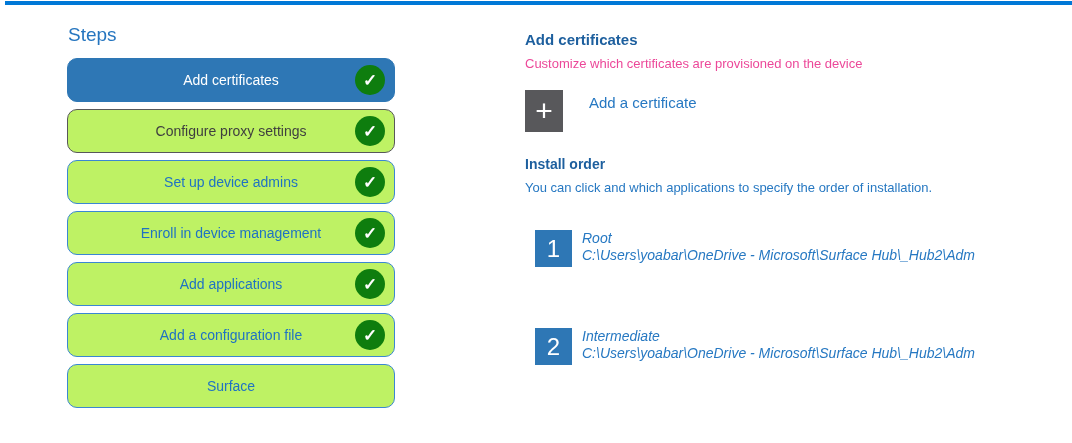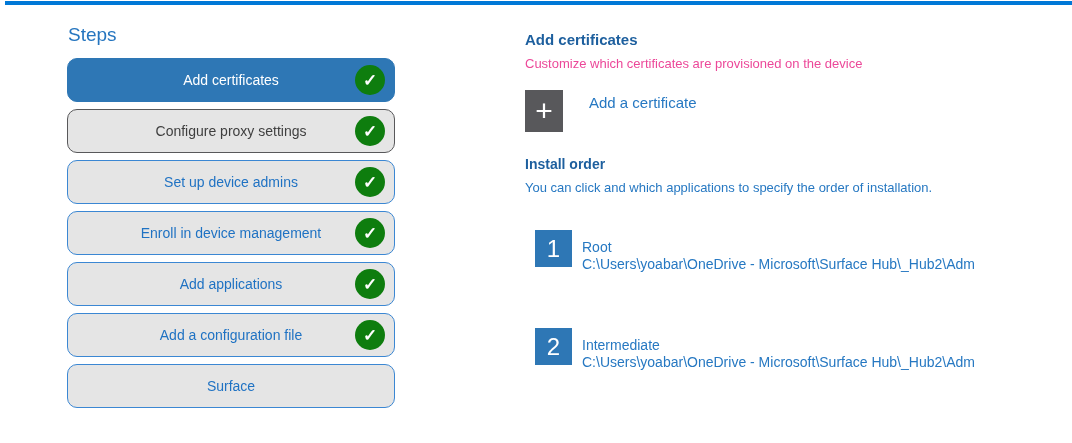--- a/index.html
+++ b/index.html
@@ -18,21 +18,21 @@
   .steps-title {
     position: absolute; left: 68px; top: 24px;
     font-size: 19px; font-weight: normal; color: #2575BF;
   }
   .steps {
     position: absolute; left: 67px; top: 58px; width: 328px;
     display: flex; flex-direction: column; gap: 7px;
   }
   .step {
     position: relative; height: 44px; box-sizing: border-box;
-    border: 1px solid #3B87D3; border-radius: 10px; background: #e5e5e5;
+    border: 1px solid #3B87D3; border-radius: 10px; background: #bef264;
     display: flex; align-items: center; justify-content: center;
     cursor: pointer;
   }
   .step .step-label { font-size: 14px; color: #1F72C3; }
   .step.selected { background: #2E77B5; border-color: #2E77B5; }
   .step.selected .step-label { color: #ffffff; }
   .step.visited { border-color: #58585A; }
   .step.visited .step-label { color: #3F3F3F; }
   .check {
     position: absolute; right: 9px; top: 50%; transform: translateY(-50%);
@@ -75,21 +75,21 @@
     display: flex; align-items: flex-start; cursor: grab;
     white-space: nowrap;
   }
   .install-item.pos-1 { top: 230px; }
   .install-item.pos-2 { top: 328px; }
   .num-box {
     width: 37px; height: 37px; background: #2E77B5; color: #ffffff;
     display: flex; align-items: center; justify-content: center;
     font-size: 24px; flex: none;
   }
-  .item-text { margin-left: 10px; margin-top: 9px; }
+  .item-text { margin-left: 10px; margin-top: 0; font-style: italic; }
   .item-name { font-size: 14px; color: #2678C2; line-height: 17px; }
   .item-path { font-size: 14px; color: #2678C2; line-height: 17px; }
 </style>
 </head>
 <body>
 
 <div class="topbar"></div>
 
 <div class="steps-title">Steps</div>
 

